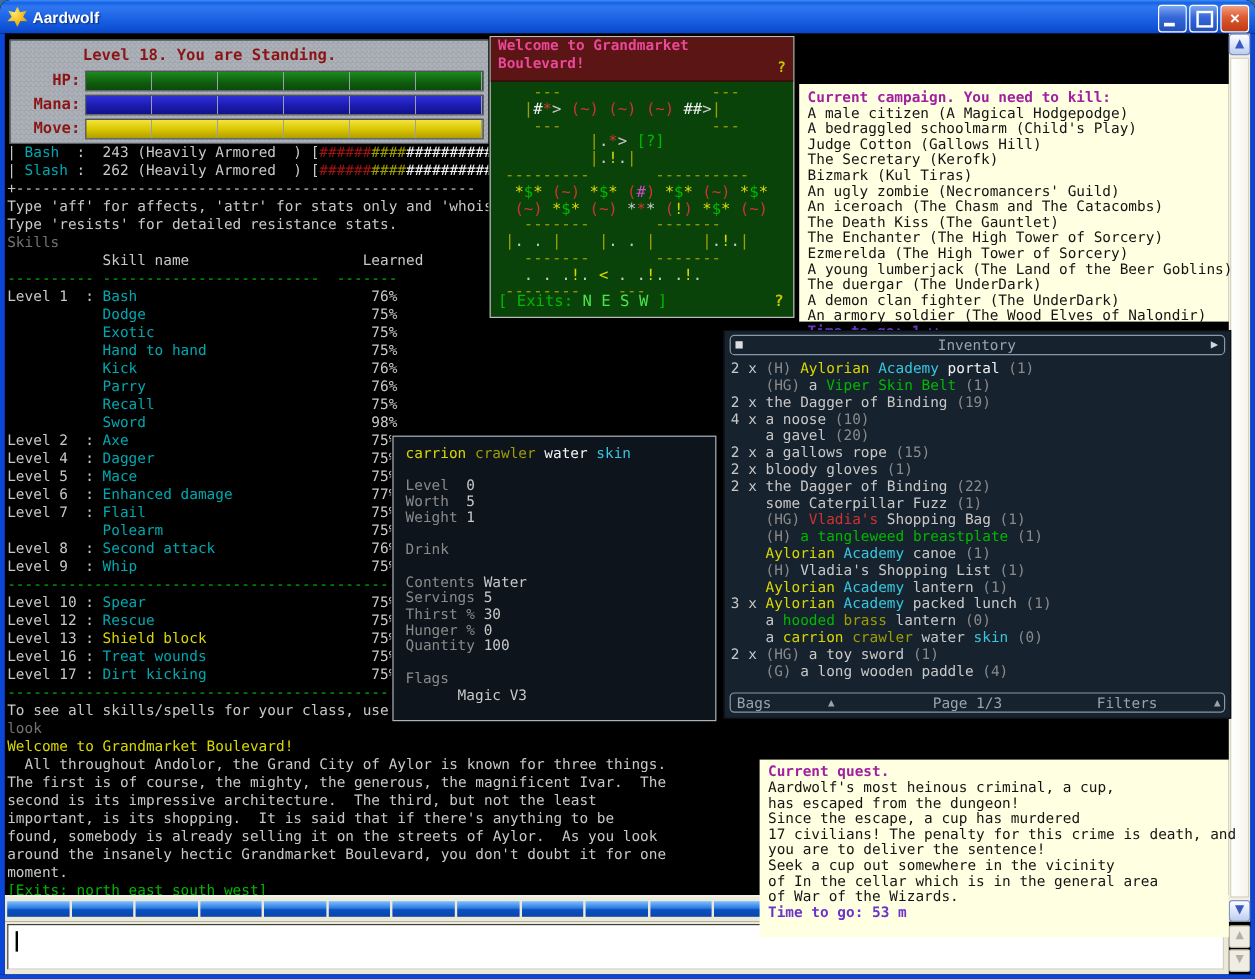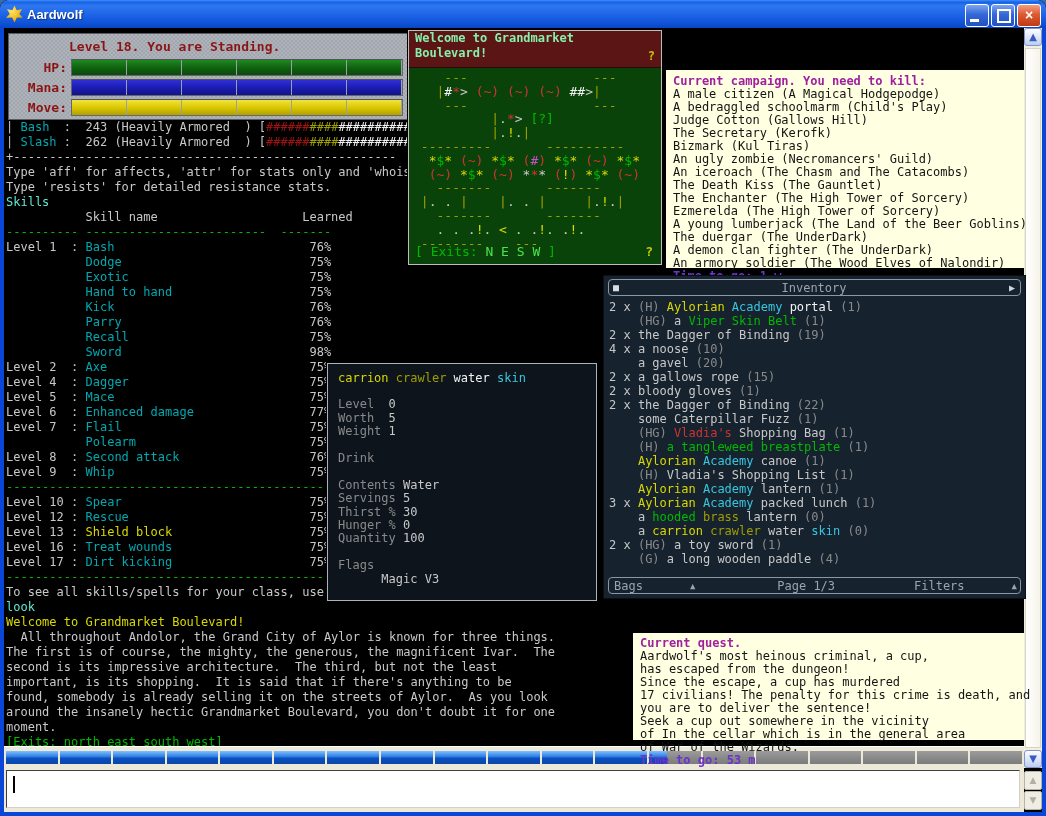--- a/index.html
+++ b/index.html
@@ -25,54 +25,54 @@
   .border-l,.border-r{position:absolute;top:28px;width:4px;height:784px;background:#0a46d8;}
   .border-l{left:0}.border-r{right:0}
   .border-b{position:absolute;left:0;bottom:0;width:1046px;height:4px;background:#0a46d8;}
   
   .outzone{position:absolute;left:4px;top:28px;width:1020px;height:718px;background:#000;overflow:hidden;}
   .left-text{position:absolute;left:2px;top:92px;width:640px;z-index:1;}
   .line{white-space:pre;font-size:12px;line-height:15px;color:#c8c8c8;}
   .c-w{color:#c8c8c8}.c-wt{color:#f2f2f2}.c-gy{color:#8a8a8a}
   .c-cy{color:#00a8b0}.c-cyb{color:#38c6de}.c-ye{color:#d8d800}.c-ol{color:#9e9e00}
   .c-gr{color:#00b800}.c-gre{color:#4ce44c}.c-re{color:#cc3434}.c-red{color:#a01212}
-  .c-dre{color:#5eead4}.c-ma{color:#d24ad2}
+  .c-dre{color:#737373}.c-ma{color:#d24ad2}
   
   .statuswin{position:absolute;left:8px;top:33px;width:398px;height:85px;z-index:6;
     background:#a7acb4;background-image:repeating-conic-gradient(#aeb3ba 0 25%,#a2a7af 0 50%);
     background-size:4px 4px;border:1px solid #585c62;box-shadow:0 0 0 1px #000;}
   .statuswin .stitle{position:absolute;left:60px;top:5px;color:#8b1515;font:bold 13px "DejaVu Sans Mono",monospace;}
   .brow{position:absolute;left:6px;display:flex;align-items:center;height:18px;}
   .blabel{width:52px;text-align:right;color:#8b1515;font:bold 13px "DejaVu Sans Mono",monospace;padding-right:4px;}
   .bar{width:330px;height:15px;border:1px solid #63666c;border-top-color:#50535a;background:#333;position:relative;}
   .fill{position:absolute;inset:0;
     background-image:repeating-linear-gradient(90deg,transparent 0 53.5px,#9aa0a8 53.5px 55px);}
   .fill.hp{background-color:#156f15;background-image:linear-gradient(180deg,#1d8a1d,#0f5c0f 60%,#0b4a0b),
     repeating-linear-gradient(90deg,transparent 0 53.5px,#9aa0a8 53.5px 55px);background-blend-mode:normal;}
   .fill.hp::after,.fill.mana::after,.fill.move::after{content:"";position:absolute;inset:0;
     background:repeating-linear-gradient(90deg,transparent 0 53.5px,#9aa0a8 53.5px 55px);}
   .fill.mana{background:linear-gradient(180deg,#3030d8,#1b1bb0 55%,#12128a);}
   .fill.move{background:linear-gradient(180deg,#f2e43a,#d8c400 55%,#b0a000);}
   
   .mapwin{position:absolute;left:408px;top:30px;width:252px;height:233px;z-index:6;
     background:#0a430a;border:1px solid #bdbdbd;box-shadow:0 0 0 1px #000;}
   .maphead{position:absolute;left:0;top:0;width:100%;height:36px;background:#5c1515;border-bottom:1px solid #2a0808;}
-  .maphead .mline{color:#86efac;font:bold 12px "DejaVu Sans Mono",monospace;line-height:15px;padding-left:6px;white-space:pre;}
+  .maphead .mline{color:#ec4899;font:bold 12px "DejaVu Sans Mono",monospace;line-height:15px;padding-left:6px;white-space:pre;}
   .maphead .mhelp{position:absolute;right:6px;top:18px;color:#c8c400;font:bold 12px "DejaVu Sans Mono",monospace;}
   .mapbody{position:absolute;left:4px;top:40px;width:244px;}
   .mapbody .line{font-size:13px;line-height:13.8px;}
   .mapexits{position:absolute;left:6px;bottom:5px;font-size:13px;white-space:pre;}
   .maphelp2{position:absolute;right:8px;bottom:5px;color:#c8c400;font:bold 13px "DejaVu Sans Mono",monospace;}
   
   .cream{background:#ffffe1;z-index:5;position:absolute;font-size:12px;margin-top:25px;}
   .cream .cline{white-space:pre;color:#141414;font-size:12px;line-height:13px;}
   .cream .chead{color:#a020a0;font-weight:bold;}
   .cream .ctime{color:#6a35c8;font-weight:bold;}
   .campwin{left:666px;top:45px;width:358px;height:198px;padding:5px 0 0 7px;box-sizing:border-box;}
-  .questwin{left:633px;top:608px;width:391px;height:107px;padding:4px 0 0 7px;box-sizing:border-box;}
+  .questwin{left:633px;top:608px;width:391px;height:148px;padding:4px 0 0 7px;box-sizing:border-box;}
   
   .invwin{position:absolute;left:603px;top:275px;width:421px;height:322px;z-index:6;
     background:#16222e;border:1px solid #0a0f15;}
   .invbar{position:absolute;left:4px;width:413px;height:17px;border:1px solid #8a97a4;border-radius:4px;
     display:flex;align-items:center;color:#9aa4ae;font-size:12px;box-sizing:border-box;}
   .invbar.top{top:3px;}
   .invbar.bottom{bottom:4px;gap:44px;}
   .inv-title{flex:1;text-align:center;}
   .inv-sq{color:#d8dde2;font-size:10px;padding-left:4px;}
   .inv-play{color:#cfd6dc;font-size:10px;padding-right:5px;}

